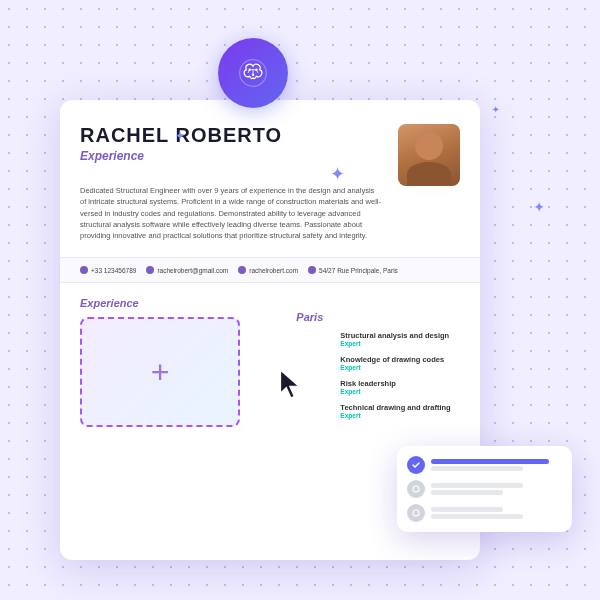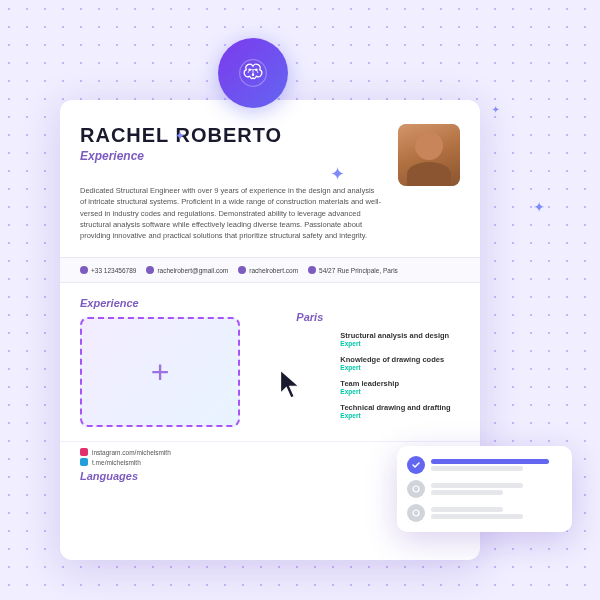--- a/index.html
+++ b/index.html
@@ -420,41 +420,30 @@
 
       <div class="skill-item">
         <div class="skill-name">Structural analysis and design</div>
         <div class="skill-level">Expert</div>
       </div>
       <div class="skill-item">
         <div class="skill-name">Knowledge of drawing codes</div>
         <div class="skill-level">Expert</div>
       </div>
       <div class="skill-item">
-        <div class="skill-name">Team leadership</div>
+        <div class="skill-name">Risk leadership</div>
         <div class="skill-level">Expert</div>
       </div>
       <div class="skill-item">
         <div class="skill-name">Technical drawing and drafting</div>
         <div class="skill-level">Expert</div>
       </div>
     </div>
   </div>
 
-  <div class="resume-footer">
-    <div class="social-item">
-      <div class="social-icon social-ig"></div>
-      <span>instagram.com/michelsmith</span>
-    </div>
-    <div class="social-item">
-      <div class="social-icon social-tg"></div>
-      <span>t.me/michelsmith</span>
-    </div>
-    <div class="languages-title">Languages</div>
-  </div>
 
 </div>
 
 <div class="cursor">
   <svg class="cursor-svg" viewBox="0 0 24 28" fill="none" xmlns="http://www.w3.org/2000/svg">
     <path d="M2 2 L2 22 L7 17 L11 26 L14 25 L10 16 L18 16 Z" fill="#1a1a2e" stroke="white" stroke-width="1"></path>
   </svg>
 </div>
 
 <div class="popup-card">

